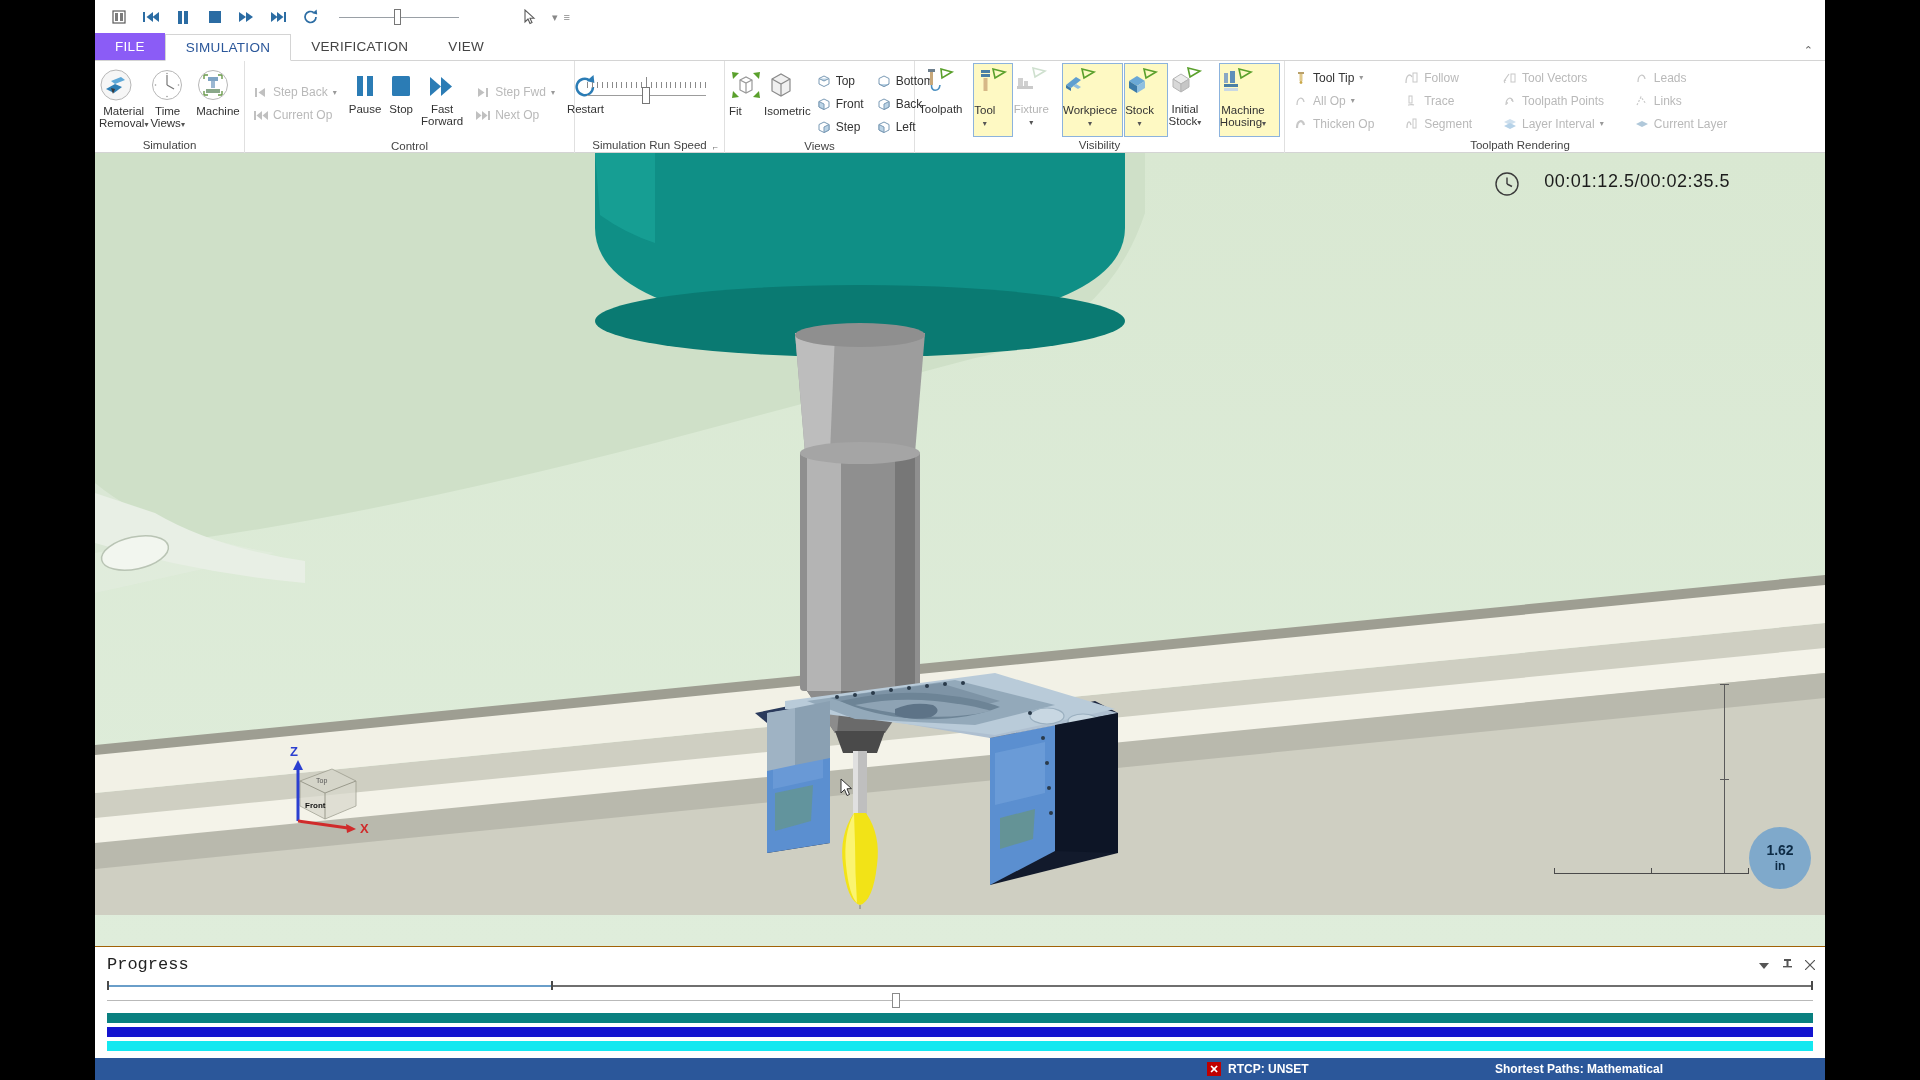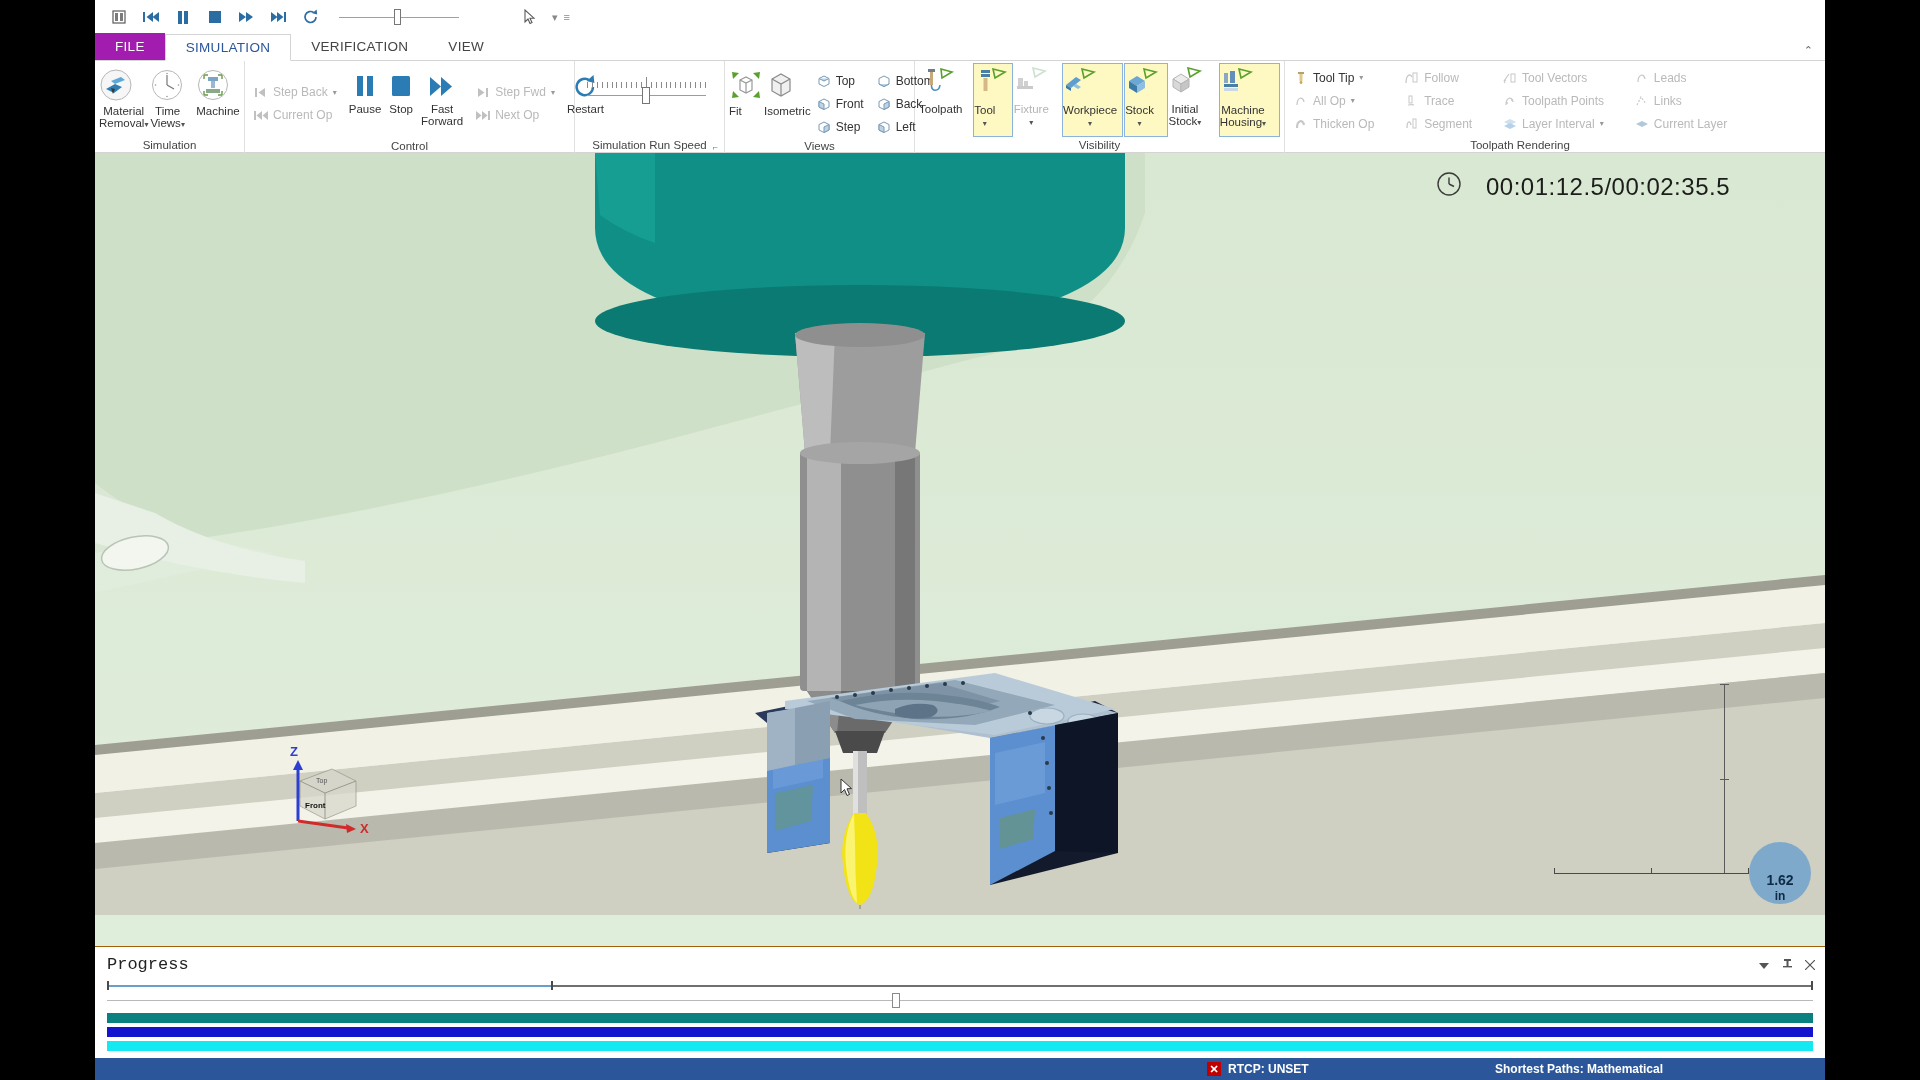--- a/index.html
+++ b/index.html
@@ -57,21 +57,21 @@
   
   .ribbon-tabs {
     flex: 0 0 27px; height: 27px; background: #fff;
     display: flex; align-items: flex-end; position: relative;
     border-bottom: 1px solid #d4d4d4;
   }
   .tab {
     height: 27px; padding: 0 20px; display: flex; align-items: center;
     font-size: 13.5px; color: #444; letter-spacing: .3px;
   }
-  .tab.file { background: #a21caf; color: #fff; font-weight: normal; }
+  .tab.file { background: #8b5cf6; color: #fff; font-weight: normal; }
   .tab.active {
     background: #fff; color: #2b579a;
     border: 1px solid #d4d4d4; border-bottom: 1px solid #fff;
     margin-bottom: -1px;
   }
   .ribbon-collapse {
     position:absolute; right: 12px; bottom: 3px; color:#666; font-size: 11px;
   }
 
   
@@ -132,28 +132,28 @@
 
   .trgrid { display: grid; grid-template-columns: auto auto auto auto; gap: 0px 2px; padding-top:3px; }
 
   
   .viewport {
     flex: 1; position: relative; overflow: hidden;
     background: linear-gradient(#d9e8d2, #dfeddb);
   }
   .timer {
     position: absolute; right: 95px; top: 18px;
-    display: flex; align-items: center; gap: 24px;
-    font-size: 24px; color: #1c1c1c; letter-spacing: .5px;
+    display: flex; align-items: flex-start; gap: 24px;
+    font-size: 18px; color: #1c1c1c; letter-spacing: .5px;
   }
   .scale-ind {
-    position: absolute; right: 14px; bottom: 42px;
+    position: absolute; right: 14px; bottom: 57px;
     width: 62px; height: 62px; border-radius: 50%;
     background: #7fa9cb; display:flex; flex-direction:column;
-    align-items:center; justify-content:flex-end; color:#0d2b45;
+    align-items:center; justify-content:center; color:#0d2b45;
     font-size: 14px; font-weight: bold; line-height: 16px;
   }
   .scale-ind .u { font-size: 12px; }
   .scale-bar { position:absolute; right: 76px; bottom: 72px; width: 195px; height: 1px; background:#4a4a4a; }
   .scale-bar i { position:absolute; bottom:0; width:1px; height:6px; background:#4a4a4a; }
   .vtick { position:absolute; right: 100px; bottom: 72px; width:1px; height: 190px; background:#5a5a5a; }
   .vtick i { position:absolute; left:-4px; width:9px; height:1px; background:#5a5a5a; }
 
   .triad { position: absolute; left: 175px; bottom: 100px; width: 110px; height: 110px; }
 

